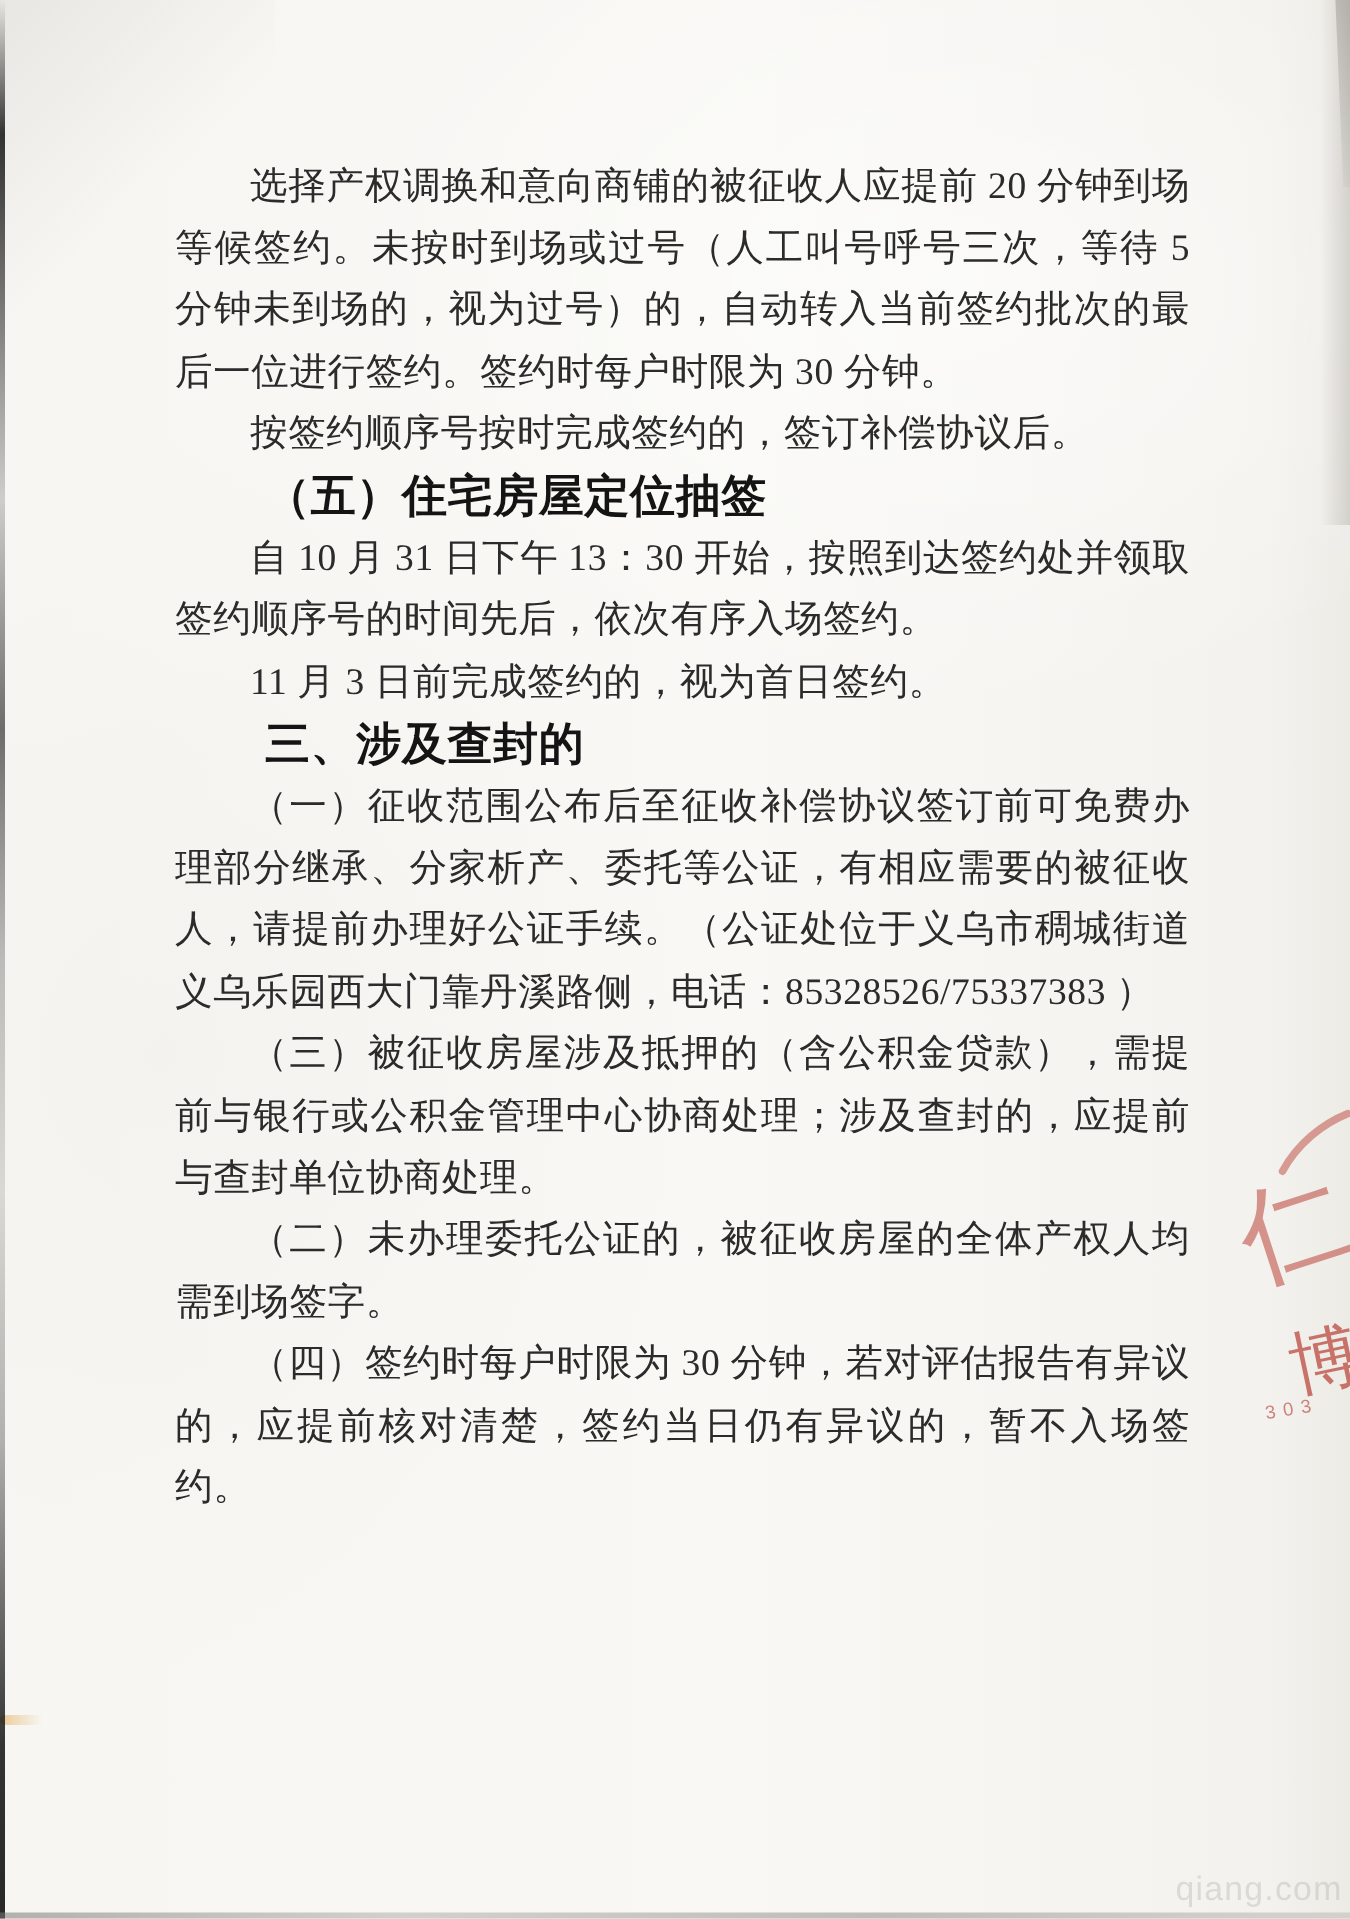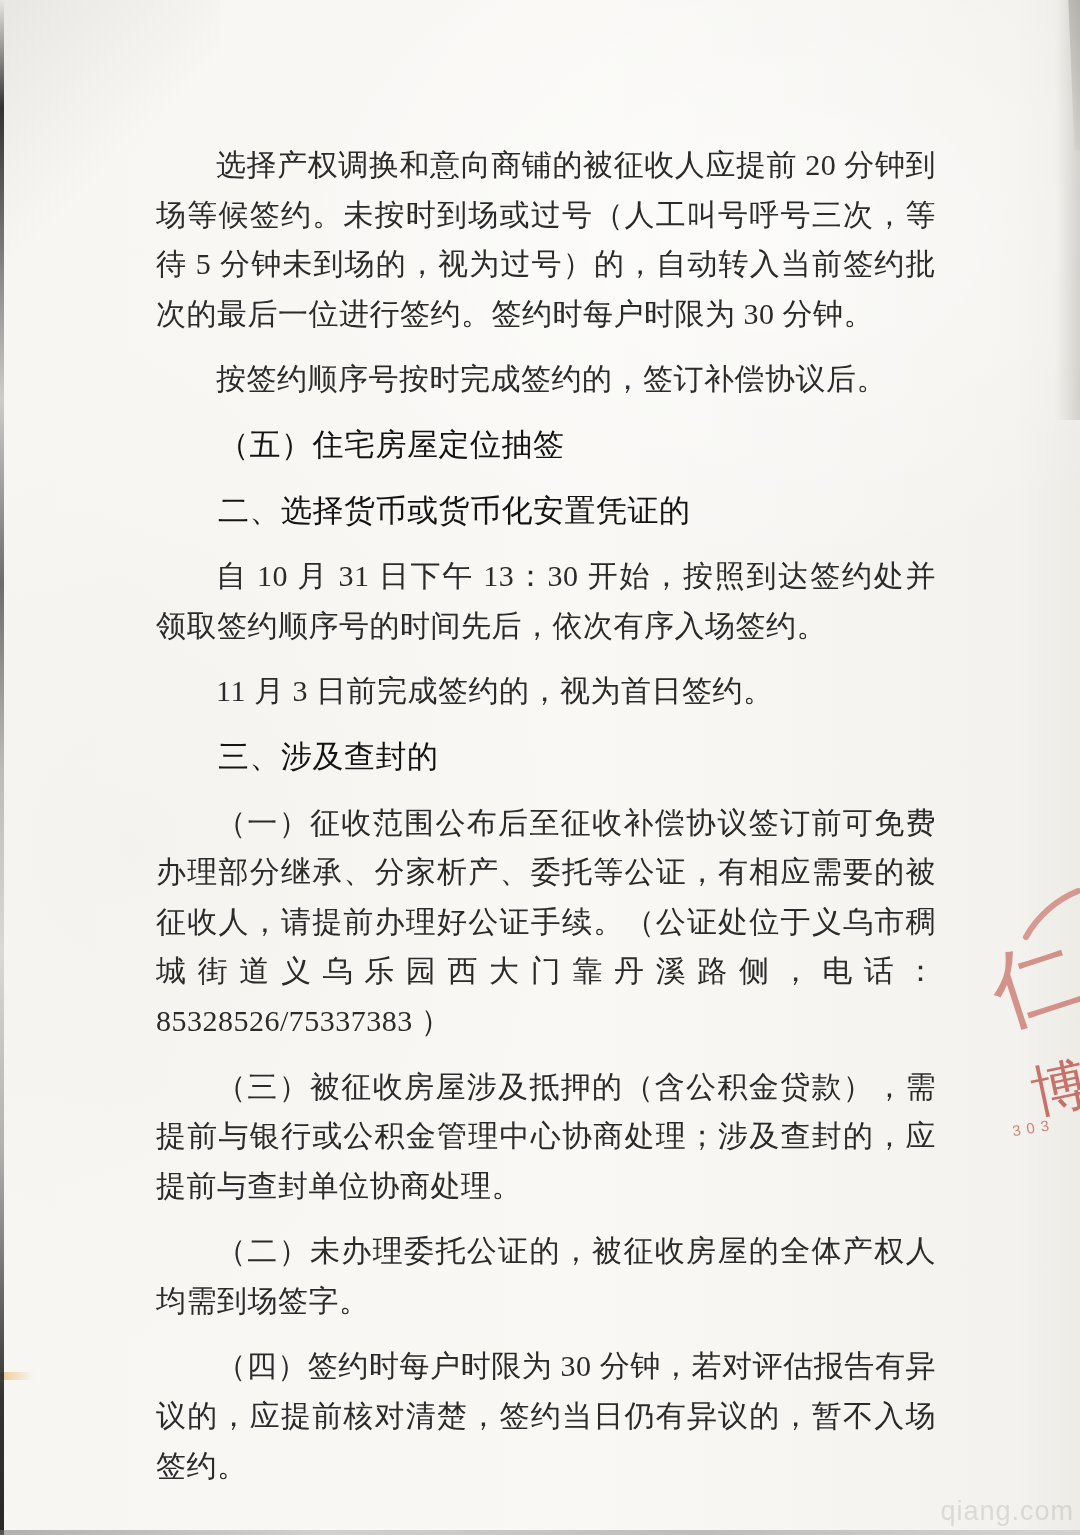--- a/index.html
+++ b/index.html
@@ -56,29 +56,29 @@
     position: absolute;
     left: 140px;
     top: 124px;
     width: 812px;
     color: #2b2b2b;
     font-size: 30px;
     line-height: 49.6px;
     text-align: justify;
   }
   .para {
-    margin: 16px;
+    margin: 0;
     text-indent: 2em;
     letter-spacing: 0.5px;
   }
   .heading {
     font-family: "Liberation Sans", "DejaVu Sans", sans-serif;
-    font-weight: 400;
+    font-weight: 700;
     color: #141414;
-    font-size: 31px;
+    font-size: 36px;
   }
   
   .stamp {
     position: absolute;
     top: 885px;
     right: 0;
     width: 88px;
     height: 285px;
     overflow: hidden;
     pointer-events: none;
@@ -126,21 +126,20 @@
 <div id="page">
 
   <div class="corner-tl"></div>
   <div class="corner-tr"></div>
   <div class="corner-tr-dark"></div>
 
   <div class="textblock">
     <p class="para">选择产权调换和意向商铺的被征收人应提前 20 分钟到场等候签约。未按时到场或过号（人工叫号呼号三次，等待 5 分钟未到场的，视为过号）的，自动转入当前签约批次的最后一位进行签约。签约时每户时限为 30 分钟。</p>
     <p class="para">按签约顺序号按时完成签约的，签订补偿协议后。</p>
     <p class="para heading">（五）住宅房屋定位抽签</p>
-    <p class="para heading">二、选择货币或货币化安置凭证的</p>
     <p class="para">自 10 月 31 日下午 13：30 开始，按照到达签约处并领取签约顺序号的时间先后，依次有序入场签约。</p>
     <p class="para">11 月 3 日前完成签约的，视为首日签约。</p>
     <p class="para heading">三、涉及查封的</p>
     <p class="para">（一）征收范围公布后至征收补偿协议签订前可免费办理部分继承、分家析产、委托等公证，有相应需要的被征收人，请提前办理好公证手续。（公证处位于义乌市稠城街道义乌乐园西大门靠丹溪路侧，电话：85328526/75337383 ）</p>
     <p class="para">（三）被征收房屋涉及抵押的（含公积金贷款），需提前与银行或公积金管理中心协商处理；涉及查封的，应提前与查封单位协商处理。</p>
     <p class="para">（二）未办理委托公证的，被征收房屋的全体产权人均需到场签字。</p>
     <p class="para">（四）签约时每户时限为 30 分钟，若对评估报告有异议的，应提前核对清楚，签约当日仍有异议的，暂不入场签约。</p>
   </div>
 
   <div class="stamp">

